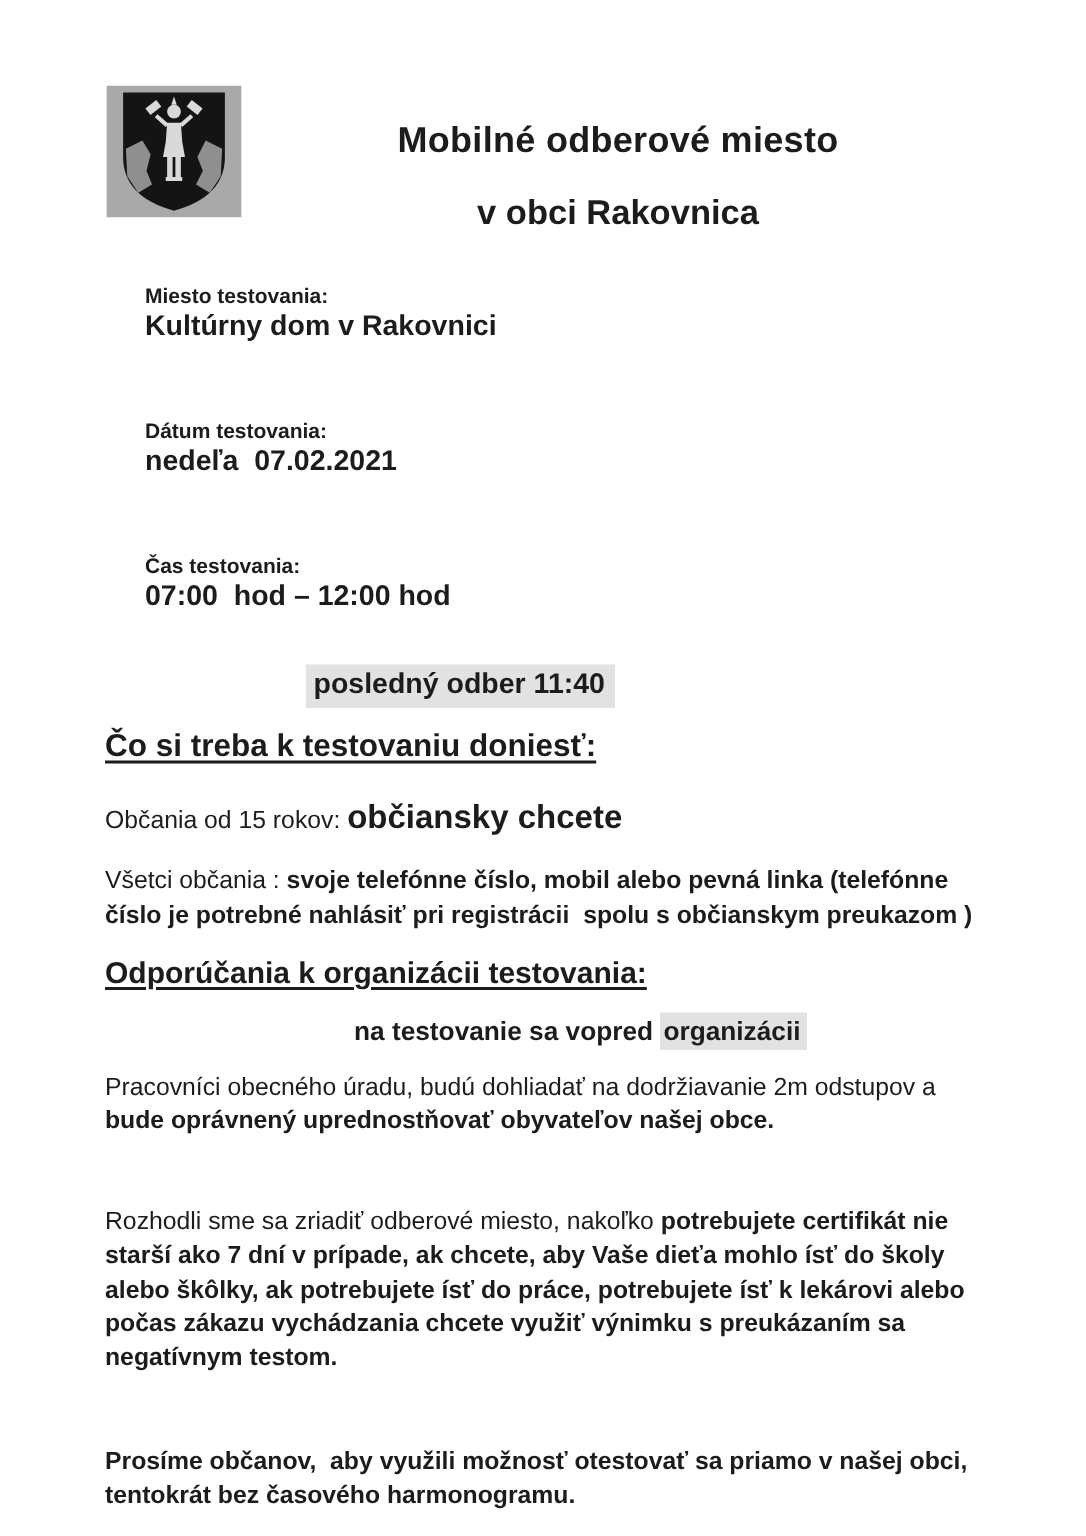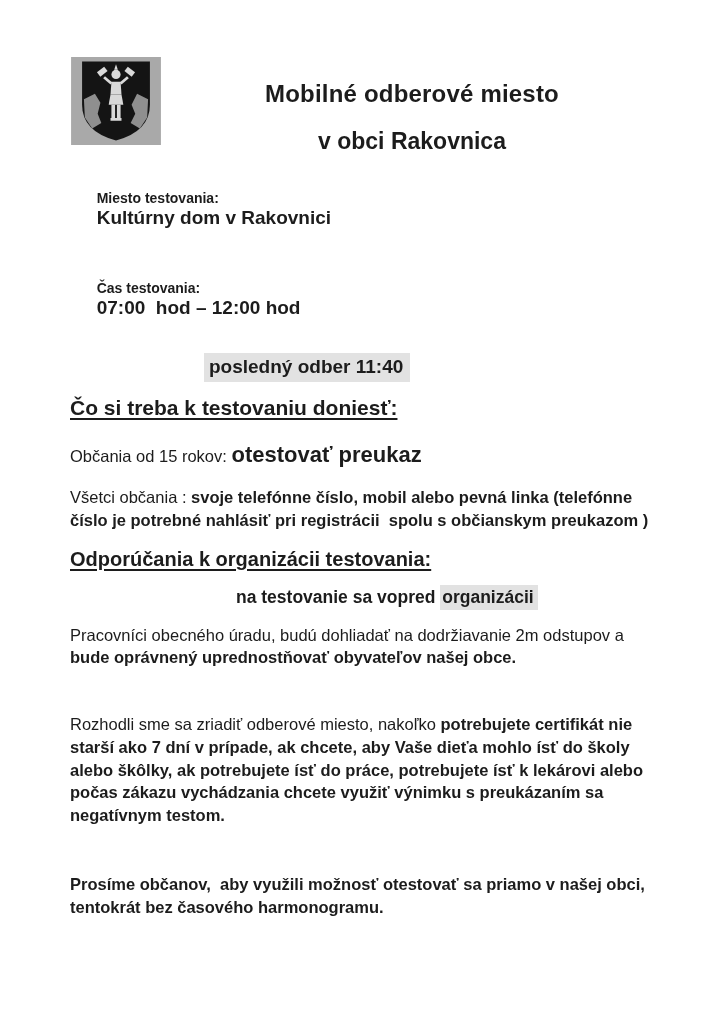--- a/index.html
+++ b/index.html
@@ -108,32 +108,36 @@
       <div class="title-2">v obci Rakovnica</div>
     </div>
   </div>
 
   <div class="info">
     <div class="info-row">
       <span class="info-label">Miesto testovania:</span>
       <span class="info-value">Kultúrny dom v Rakovnici</span>
     </div>
     <div class="info-row">
+      <span class="info-label">Dátum testovania:</span>
+      <span class="info-value">nedeľa  07.02.2021</span>
+    </div>
+    <div class="info-row">
       <span class="info-label wide">Čas testovania:</span>
       <span class="info-value">07:00  hod – 12:00 hod</span>
     </div>
     <div>
       <span class="last-sample">posledný odber 11:40</span>
     </div>
   </div>
 
   <div class="section-heading">Čo si treba k testovaniu doniesť:</div>
 
   <div class="bring-item">
-    <span class="bring-prefix">Občania od 15 rokov: </span><span class="bring-value">otestovať preukaz</span>
+    <span class="bring-prefix">Občania od 15 rokov: </span><span class="bring-value">občiansky chcete</span>
   </div>
 
   <p class="para all-citizens"><span>Všetci občania : </span><span class="b">svoje telefónne číslo, mobil alebo pevná linka (telefónne číslo je potrebné nahlásiť pri registrácii  spolu s občianskym preukazom )</span></p>
 
   <div class="sub-heading">Odporúčania k organizácii testovania:</div>
 
   <div class="no-booking"><span>na testovanie sa vopred </span><span class="hl">organizácii</span></div>
 
   <p class="para staff-para"><span>Pracovníci obecného úradu, budú dohliadať na dodržiavanie 2m odstupov a </span><span class="b">bude oprávnený uprednostňovať obyvateľov našej obce.</span></p>
 

